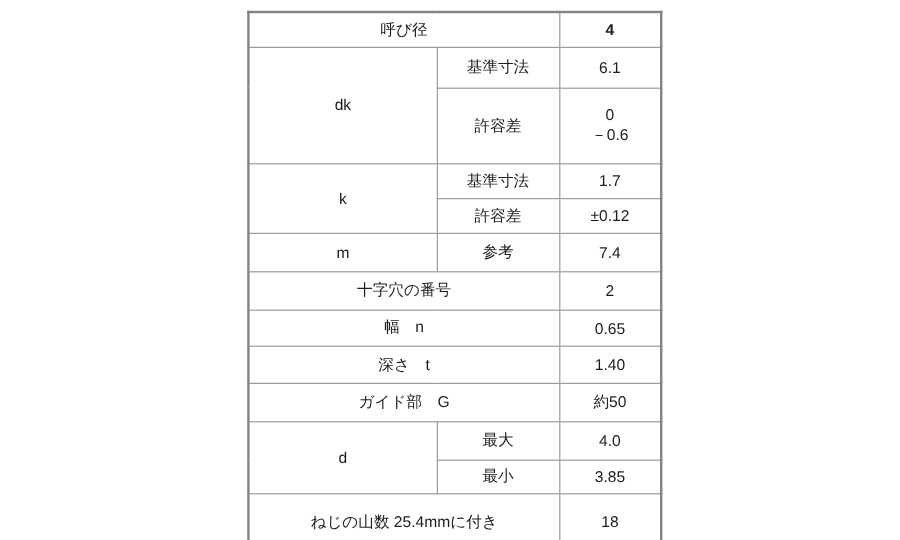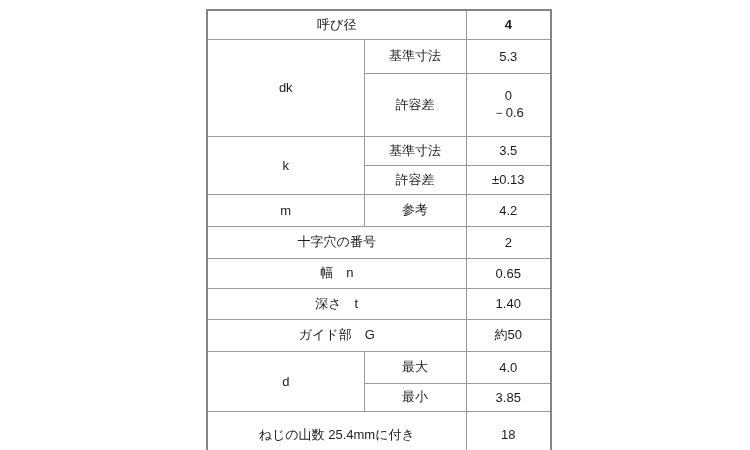--- a/index.html
+++ b/index.html
@@ -48,42 +48,42 @@
       <col style="width:85px">
     </colgroup>
     <tbody>
       <tr style="height:29px">
         <td colspan="2">呼び径</td>
         <td class="bold">4</td>
       </tr>
       <tr style="height:34px">
         <td rowspan="2">dk</td>
         <td>基準寸法</td>
-        <td>5.3</td>
+        <td>6.1</td>
       </tr>
       <tr style="height:63px">
         <td>許容差</td>
         <td class="two-line">
           <div>0</div>
           <div>－0.6</div>
         </td>
       </tr>
       <tr style="height:29px">
         <td rowspan="2">k</td>
         <td>基準寸法</td>
-        <td>3.5</td>
+        <td>1.7</td>
       </tr>
       <tr style="height:29px">
         <td>許容差</td>
-        <td>±0.13</td>
+        <td>±0.12</td>
       </tr>
       <tr style="height:32px">
         <td>m</td>
         <td>参考</td>
-        <td>4.2</td>
+        <td>7.4</td>
       </tr>
       <tr style="height:32px">
         <td colspan="2">十字穴の番号</td>
         <td>2</td>
       </tr>
       <tr style="height:30px">
         <td colspan="2">幅　n</td>
         <td>0.65</td>
       </tr>
       <tr style="height:31px">

